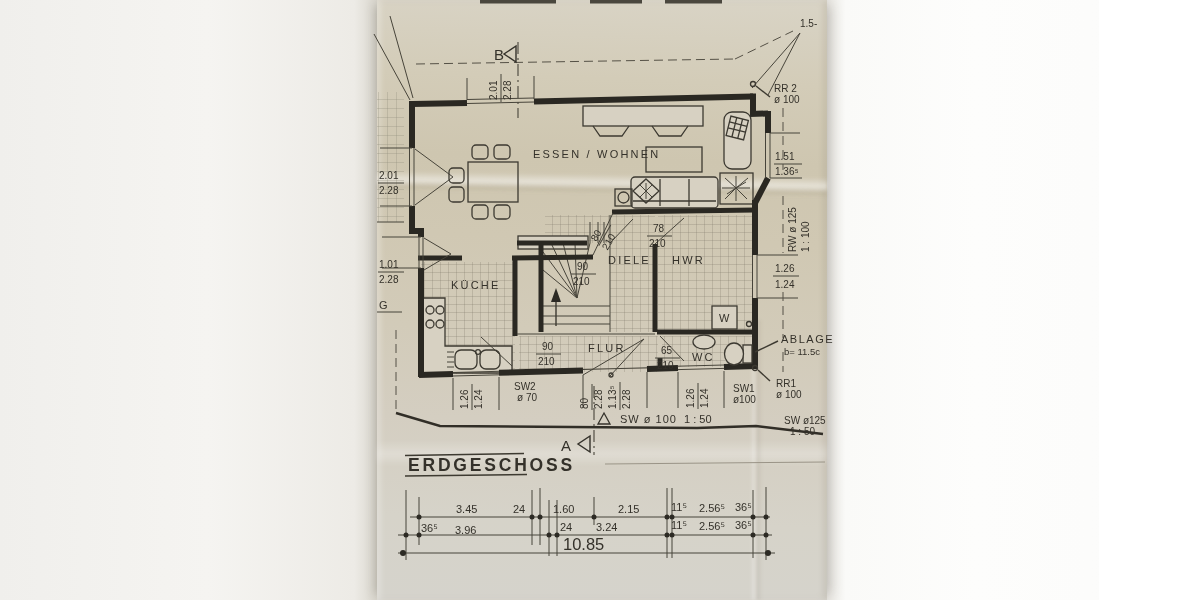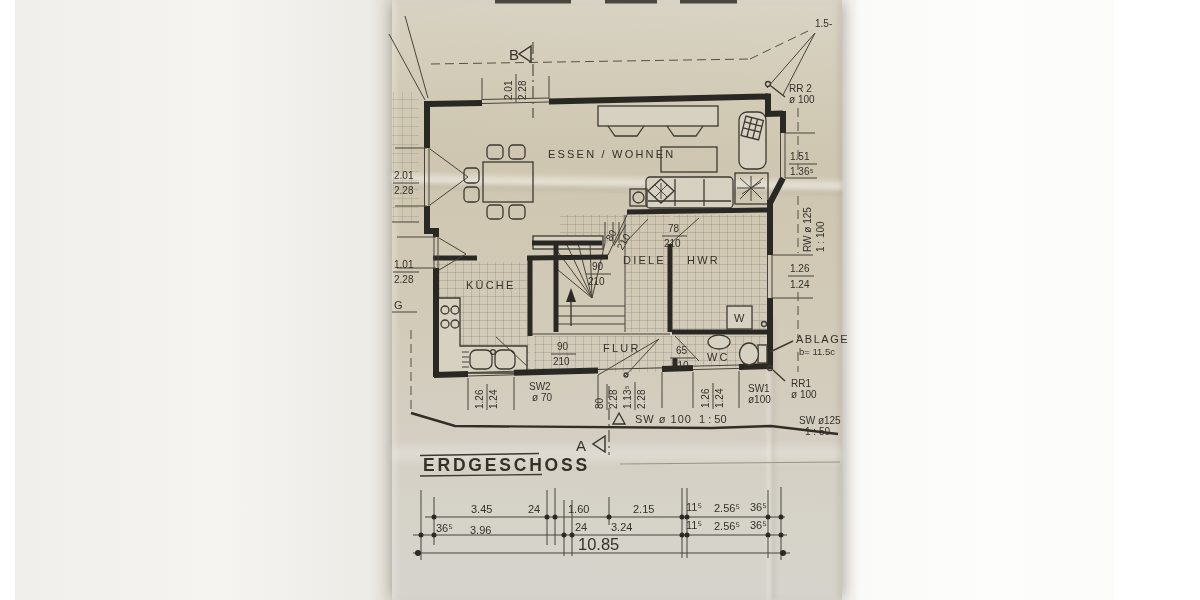--- a/index.html
+++ b/index.html
@@ -1,17 +1,17 @@
 <!DOCTYPE html>
 <html><head>
 <meta charset="utf-8">
 <style>
   html,body{margin:0;padding:0;background:#fff;}
   .stage{position:relative;width:1099px;height:600px;overflow:hidden;
-         font-family:"Liberation Sans",sans-serif;background:#fff;margin-left:15px;}
+         font-family:"Liberation Sans",sans-serif;background:#fff;}
   .margin-left{position:absolute;left:0;top:0;width:377px;height:600px;
     background:linear-gradient(90deg,#f0efec 0%,#f5f4f1 55%,#edebe6 94%,#d9d6cd 100%);}
   .margin-right{position:absolute;left:827px;top:0;width:373px;height:600px;
     background:linear-gradient(90deg,#e8e6e1 0%,#fafaf8 5%,#fdfdfc 40%,#fbfbfa 100%);}
   .paper{position:absolute;left:377px;top:0;width:450px;height:600px;
     background:linear-gradient(182deg,#d9d4c6 0%,#d3ccb8 14%,#cec6b0 27%,#d0c8b3 40%,
       #d2cbb9 55%,#d4cec1 70%,#d6d3c9 86%,#d5d3cc 100%);
     box-shadow:-7px 0 10px -5px rgba(60,55,45,.25), 7px 0 12px -5px rgba(60,55,45,.28),
       inset 3px 0 6px rgba(255,255,255,.35), inset -3px 0 6px rgba(120,110,90,.18);}
   .crease1{position:absolute;left:377px;top:174px;width:450px;height:20px;

